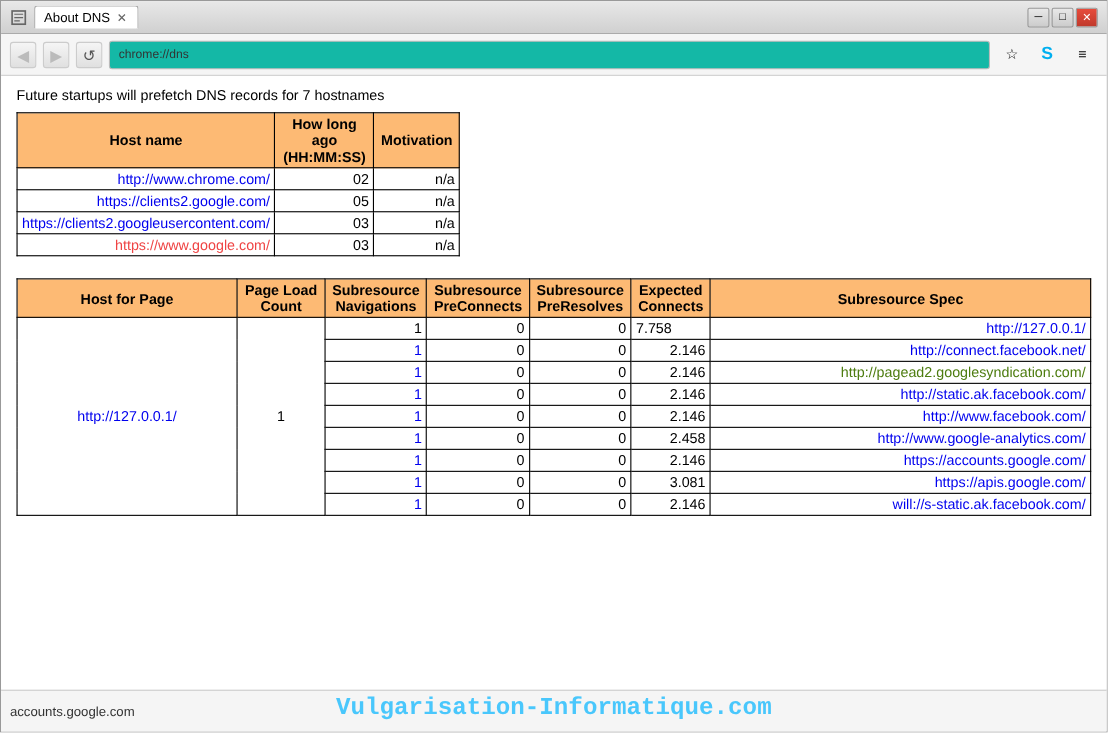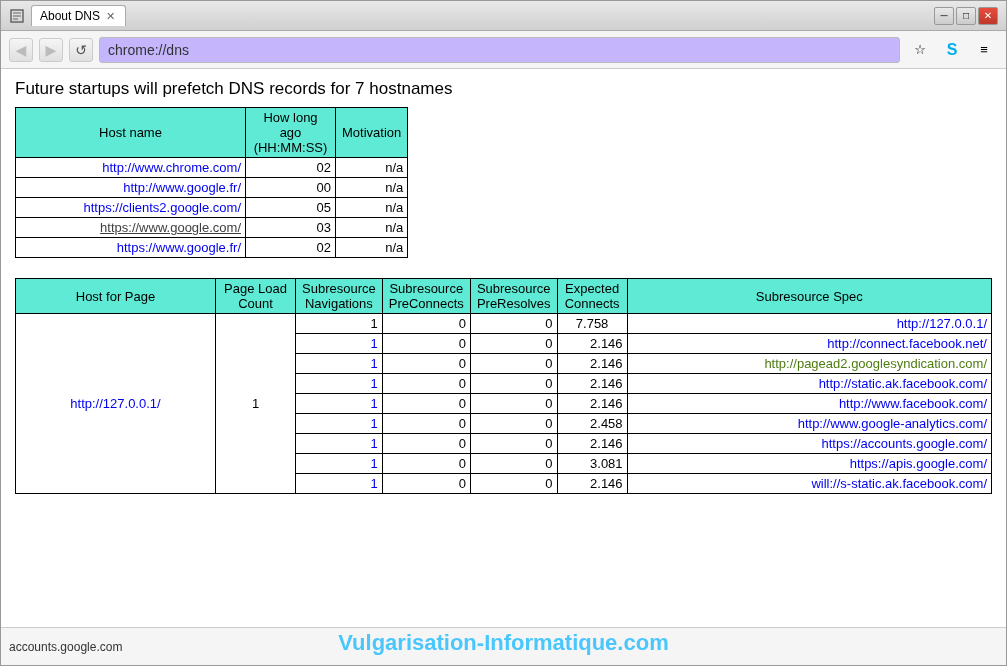--- a/index.html
+++ b/index.html
@@ -16,44 +16,44 @@
     .tab { background: #fff; border: 1px solid #aaa; border-bottom: none; padding: 3px 10px 3px 8px; font-size: 12px; display: flex; align-items: center; gap: 6px; border-radius: 3px 3px 0 0; }
     .tab-close { font-size: 11px; color: #666; cursor: pointer; }
     .window-controls { display: flex; gap: 2px; margin-left: auto; }
     .win-btn { width: 20px; height: 18px; border: 1px solid #999; background: linear-gradient(to bottom, #e8e8e8, #ccc); font-size: 10px; display: flex; align-items: center; justify-content: center; cursor: pointer; border-radius: 2px; }
     .win-btn.close { background: linear-gradient(to bottom, #e74c3c, #c0392b); color: white; }
 
     
     .nav-bar { background: #f5f5f5; border-bottom: 1px solid #ccc; padding: 4px 8px; display: flex; align-items: center; gap: 6px; height: 38px; }
     .nav-btn { width: 24px; height: 24px; background: linear-gradient(to bottom, #f5f5f5, #e0e0e0); border: 1px solid #ccc; border-radius: 3px; cursor: pointer; display: flex; align-items: center; justify-content: center; font-size: 14px; color: #555; }
     .nav-btn.disabled { color: #bbb; }
-    .address-bar { flex: 1; height: 26px; border: 1px solid #bbb; border-radius: 3px; padding: 0 8px; font-size: 14px; background: #c4b5fd; display: flex; align-items: center; color: #333; }
+    .address-bar { flex: 1; height: 26px; border: 1px solid #bbb; border-radius: 3px; padding: 0 8px; font-size: 11px; background: #14b8a6; display: flex; align-items: center; color: #333; }
     .address-bar span { color: #333; }
     .nav-icons { display: flex; gap: 4px; }
     .nav-icon { width: 28px; height: 28px; display: flex; align-items: center; justify-content: center; cursor: pointer; }
 
     
     .content { flex: 1; background: #fff; overflow-y: auto; padding: 10px 14px; }
 
-    .prefetch-note { font-size: 17px; color: #000; margin-bottom: 8px; }
+    .prefetch-note { font-size: 13px; color: #000; margin-bottom: 8px; }
 
     table { border-collapse: collapse; font-size: 13px; }
     td, th { border: 1px solid #000; padding: 2px 6px; }
-    th { font-weight: normal; background: #5eead4; text-align: center; }
+    th { font-weight: bold; background: #fdba74; text-align: center; }
     td { text-align: right; }
 
     .table1 { margin-bottom: 20px; }
     .table1 td:first-child { text-align: right; color: #00e; }
     .table1 td { padding: 2px 4px; }
     
     .table2 td { padding: 2px 4px; }
     .table2 td:first-child { text-align: right; color: #00e; }
 
     
-    .watermark { position: fixed; bottom: 10px; left: 0; right: 0; text-align: center; color: rgba(0,180,255,0.7); font-size: 22px; font-weight: bold; font-family: Liberation Sans, sans-serif; pointer-events: none; z-index: 100; }
+    .watermark { position: fixed; bottom: 10px; left: 0; right: 0; text-align: center; color: rgba(0,180,255,0.7); font-size: 22px; font-weight: bold; font-family: Liberation Mono, monospace; pointer-events: none; z-index: 100; }
 
     
     .status-bar { height: 38px; background: #f5f5f5; border-top: 1px solid #ccc; display: flex; align-items: center; padding: 0 8px; font-size: 12px; color: #333; }
   </style>
 </head>
 <body>
 
 <div class="window">
 
   <div class="title-bar">
@@ -103,37 +103,32 @@
           <th style="width:70px;">Motivation</th>
         </tr>
       </thead>
       <tbody id="table1-body">
       <tr>
             <td style="color: rgb(0, 0, 238); text-align: right;">http://www.chrome.com/</td>
             <td style="text-align: right;">02</td>
             <td style="text-align: right;">n/a</td>
           </tr>
           <tr>
-            <td style="color: rgb(0, 0, 238); text-align: right;">http://www.google.fr/</td>
-            <td style="text-align: right;">00</td>
-            <td style="text-align: right;">n/a</td>
-          </tr>
-          <tr>
             <td style="color: rgb(0, 0, 238); text-align: right;">https://clients2.google.com/</td>
             <td style="text-align: right;">05</td>
             <td style="text-align: right;">n/a</td>
           </tr>
           <tr>
-            <td style="color: #404040; text-align: right; text-decoration: underline;">https://www.google.com/</td>
+            <td style="color: rgb(0, 0, 238); text-align: right;">https://clients2.googleusercontent.com/</td>
             <td style="text-align: right;">03</td>
             <td style="text-align: right;">n/a</td>
           </tr>
           <tr>
-            <td style="color: rgb(0, 0, 238); text-align: right;">https://www.google.fr/</td>
-            <td style="text-align: right;">02</td>
+            <td style="color: #ef4444; text-align: right;">https://www.google.com/</td>
+            <td style="text-align: right;">03</td>
             <td style="text-align: right;">n/a</td>
           </tr>
         </tbody>
     </table>
 
     <table class="table2" style="width:100%;">
       <thead>
         <tr>
           <th style="width:200px;">Host for Page</th>
           <th style="width:80px;">Page Load<br>Count</th>
@@ -144,21 +139,21 @@
           <th>Subresource Spec</th>
         </tr>
       </thead>
       <tbody id="table2-body">
       <tr>
             <td rowspan="9" style="text-align: center; color: rgb(0, 0, 238); vertical-align: middle;">http://127.0.0.1/</td>
             <td rowspan="9" style="text-align: center; vertical-align: middle;">1</td>
             <td style="text-align: right;">1</td>
             <td style="text-align: right;">0</td>
             <td style="text-align: right;">0</td>
-            <td style="text-align: center; margin-top: 48px;">7.758</td>
+            <td style="text-align: left; margin-top: 48px;">7.758</td>
             <td style="text-align: right; color: rgb(0, 0, 238);">http://127.0.0.1/</td>
           </tr>
           <tr>
             <td style="text-align: right;">1</td>
             <td style="text-align: right;">0</td>
             <td style="text-align: right;">0</td>
             <td style="text-align: right;">2.146</td>
             <td style="text-align: right; color: rgb(0, 0, 238);">http://connect.facebook.net/</td>
           </tr>
           <tr>

